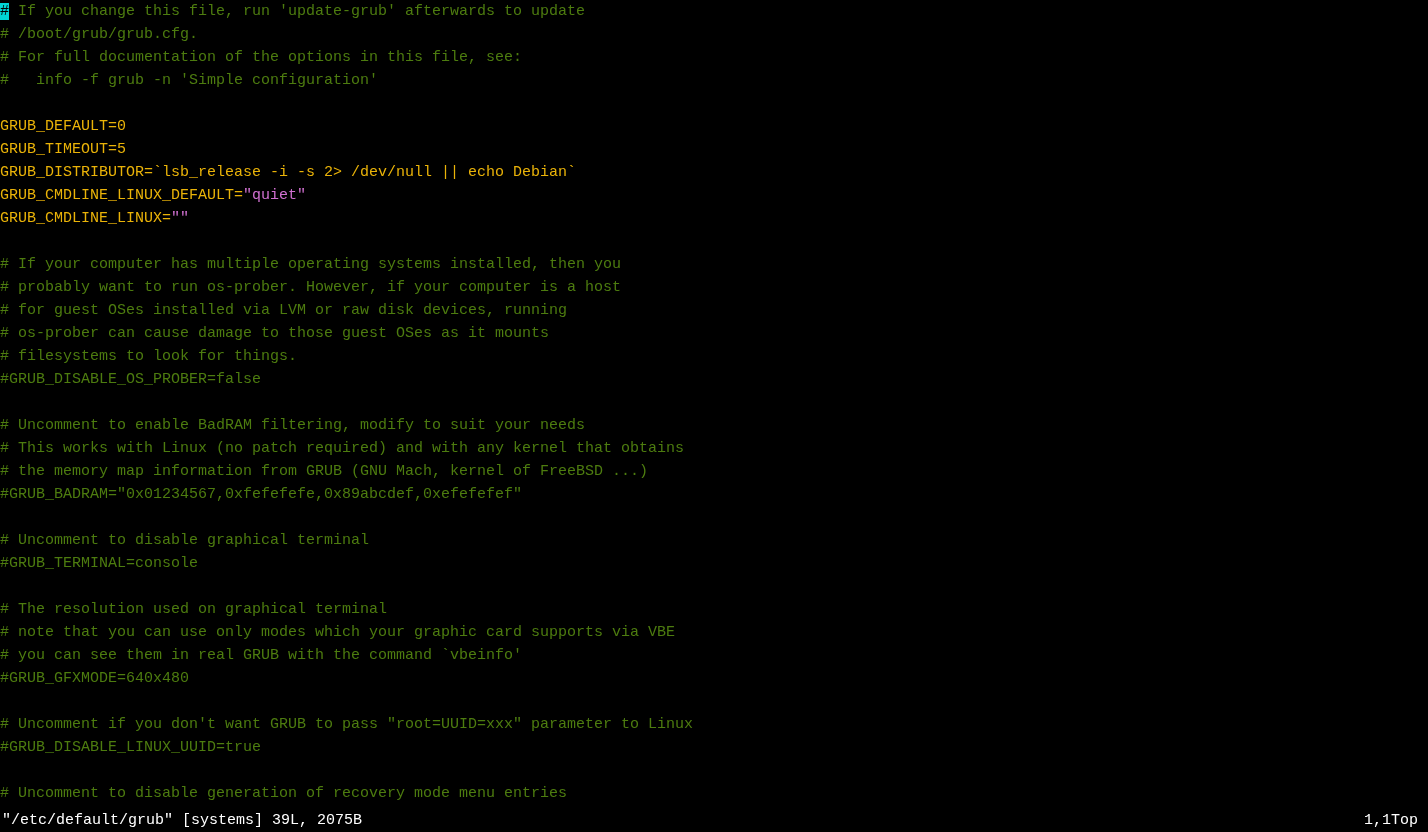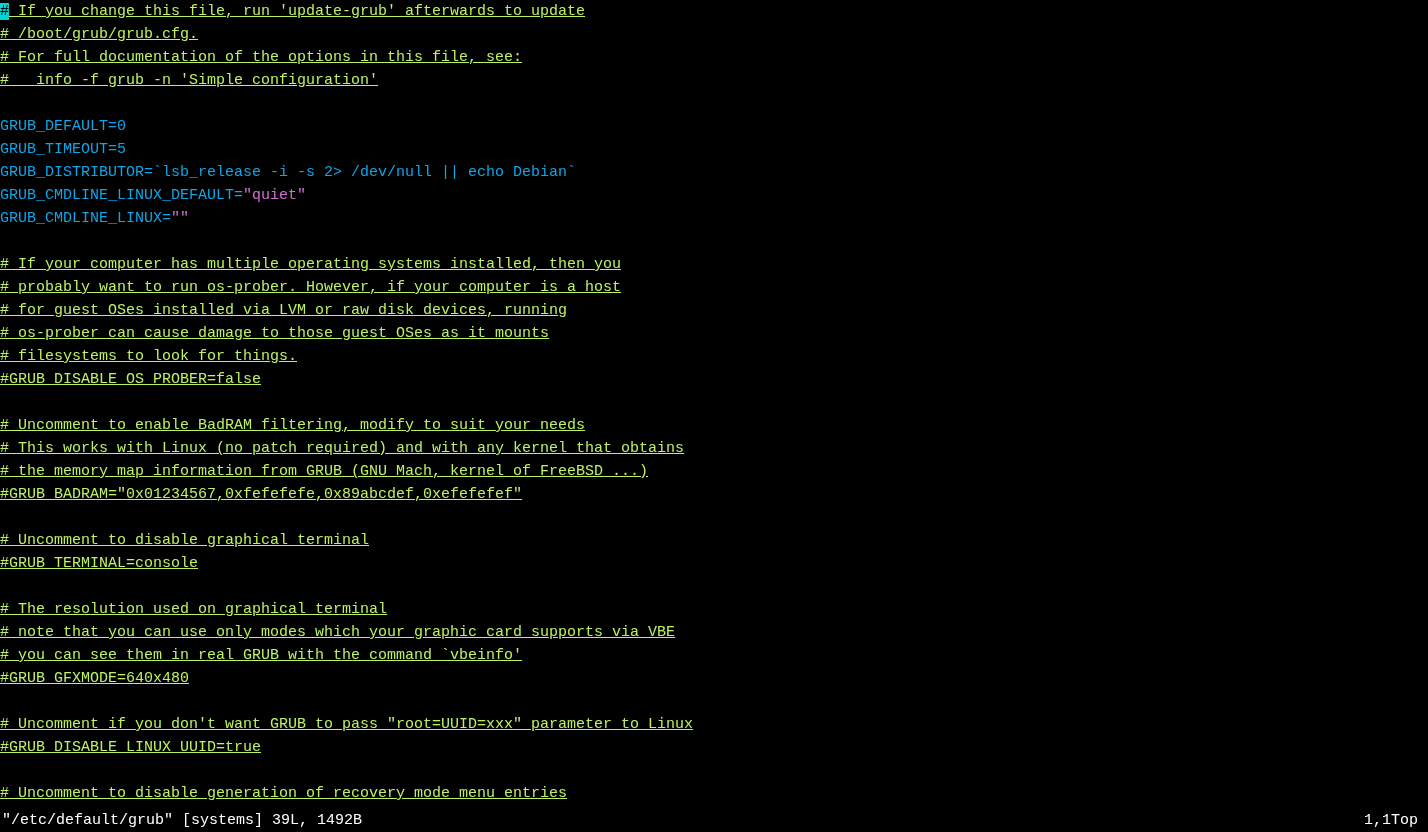--- a/index.html
+++ b/index.html
@@ -19,25 +19,24 @@
       position: relative;
     }
     .editor-content {
       padding: 0;
       white-space: pre;
     }
     .line {
       white-space: pre;
     }
     .comment {
-      color: #bef264;
-      text-decoration: underline;
+      color: #4d7c0f;
     }
     .text {
-      color: #0ea5e9;
+      color: #eab308;
     }
     .string {
       color: #d070d0;
     }
     .cursor {
       background-color: #00d4d4;
       color: #000000;
     }
     .status-bar {
       position: absolute;
@@ -62,19 +61,19 @@
       margin-right: 8px;
     }
   </style>
 </head>
 <body>
 
 <div class="editor-content" id="editor-lines"><div class="line"><span class="cursor">#</span><span class="comment"> If you change this file, run 'update-grub' afterwards to update</span></div><div class="line"><span class="comment"># /boot/grub/grub.cfg.</span></div><div class="line"><span class="comment"># For full documentation of the options in this file, see:</span></div><div class="line"><span class="comment">#   info -f grub -n 'Simple configuration'</span></div><div class="line">&nbsp;</div><div class="line"><span class="text">GRUB_DEFAULT=0</span></div><div class="line"><span class="text">GRUB_TIMEOUT=5</span></div><div class="line"><span class="text">GRUB_DISTRIBUTOR=`lsb_release -i -s 2&gt; /dev/null || echo Debian`</span></div><div class="line"><span class="text">GRUB_CMDLINE_LINUX_DEFAULT=</span><span class="string">"quiet"</span></div><div class="line"><span class="text">GRUB_CMDLINE_LINUX=</span><span class="string">""</span></div><div class="line">&nbsp;</div><div class="line"><span class="comment"># If your computer has multiple operating systems installed, then you</span></div><div class="line"><span class="comment"># probably want to run os-prober. However, if your computer is a host</span></div><div class="line"><span class="comment"># for guest OSes installed via LVM or raw disk devices, running</span></div><div class="line"><span class="comment"># os-prober can cause damage to those guest OSes as it mounts</span></div><div class="line"><span class="comment"># filesystems to look for things.</span></div><div class="line"><span class="comment">#GRUB_DISABLE_OS_PROBER=false</span></div><div class="line">&nbsp;</div><div class="line"><span class="comment"># Uncomment to enable BadRAM filtering, modify to suit your needs</span></div><div class="line"><span class="comment"># This works with Linux (no patch required) and with any kernel that obtains</span></div><div class="line"><span class="comment"># the memory map information from GRUB (GNU Mach, kernel of FreeBSD ...)</span></div><div class="line"><span class="comment">#GRUB_BADRAM="0x01234567,0xfefefefe,0x89abcdef,0xefefefef"</span></div><div class="line">&nbsp;</div><div class="line"><span class="comment"># Uncomment to disable graphical terminal</span></div><div class="line"><span class="comment">#GRUB_TERMINAL=console</span></div><div class="line">&nbsp;</div><div class="line"><span class="comment"># The resolution used on graphical terminal</span></div><div class="line"><span class="comment"># note that you can use only modes which your graphic card supports via VBE</span></div><div class="line"><span class="comment"># you can see them in real GRUB with the command `vbeinfo'</span></div><div class="line"><span class="comment">#GRUB_GFXMODE=640x480</span></div><div class="line">&nbsp;</div><div class="line"><span class="comment"># Uncomment if you don't want GRUB to pass "root=UUID=xxx" parameter to Linux</span></div><div class="line"><span class="comment">#GRUB_DISABLE_LINUX_UUID=true</span></div><div class="line">&nbsp;</div><div class="line"><span class="comment"># Uncomment to disable generation of recovery mode menu entries</span></div></div>
 
 <div class="status-bar">
   <span class="status-left">
-    <span>"/etc/default/grub"</span> <span>[systems]</span> <span>39L, 1492B</span>
+    <span>"/etc/default/grub"</span> <span>[systems]</span> <span>39L, 2075B</span>
   </span>
   <span class="status-right">
     <span class="status-pos">1,1</span>
     <span class="status-scroll">Top</span>
   </span>
 </div>
 
 </body></html>

